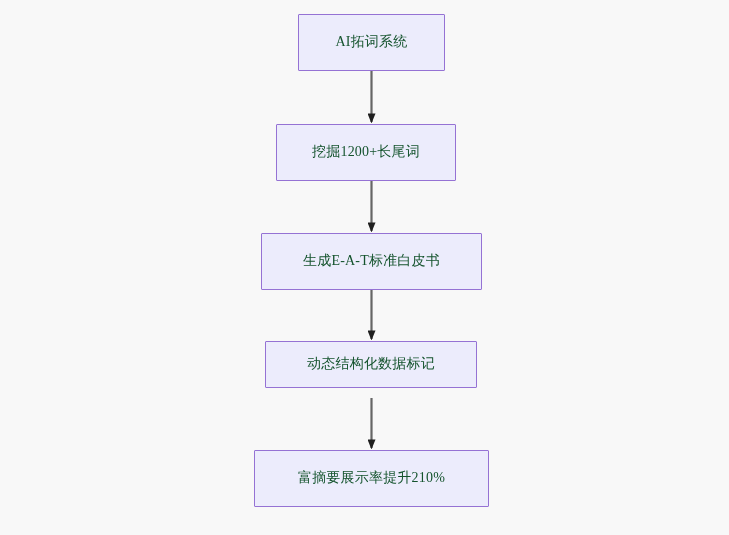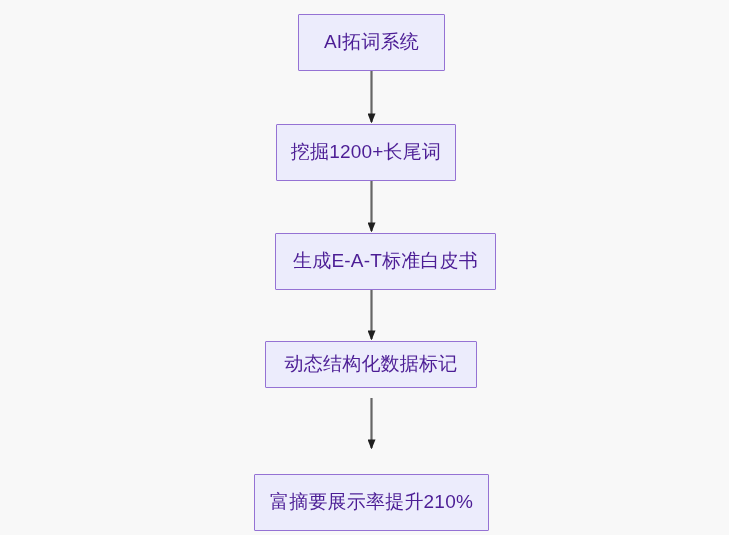--- a/index.html
+++ b/index.html
@@ -28,35 +28,36 @@
   }
   .node {
     position: absolute;
     box-sizing: border-box;
     background: #ececfc;
     border: 1.4px solid #9572d4;
     border-radius: 1px;
     display: flex;
     align-items: center;
     justify-content: center;
-    color: #4c1d95;
-    font-size: 19px;
+    color: #14532d;
+    font-size: 14px;
     line-height: 1.2;
     letter-spacing: 0.2px;
     white-space: nowrap;
+    font-family: Liberation Serif, serif;
   }
   .node-label {
     display: block;
   }
   
   .n0 { left: 298px; top: 14px;  width: 147px; height: 57px; }
   .n1 { left: 276px; top: 124px; width: 180px; height: 57px; }
-  .n2 { left: 275px; top: 233px; width: 221px; height: 57px; }
+  .n2 { left: 261px; top: 233px; width: 221px; height: 57px; }
   .n3 { left: 265px; top: 341px; width: 212px; height: 47px; }
-  .n4 { left: 254px; top: 450px; width: 235px; height: 57px; margin-top: 24px; }
+  .n4 { left: 254px; top: 450px; width: 235px; height: 57px; }
 </style>
 </head>
 <body>
 
 <div id="flow-canvas">
 
   <svg class="edges" viewBox="0 0 729 535">
     <defs>
       <marker id="arrowhead" markerWidth="10" markerHeight="8" refX="8.6" refY="4" orient="auto" markerUnits="userSpaceOnUse">
         <path d="M0,0 L10,4 L0,8 Z" fill="#1f1f1f"></path>

